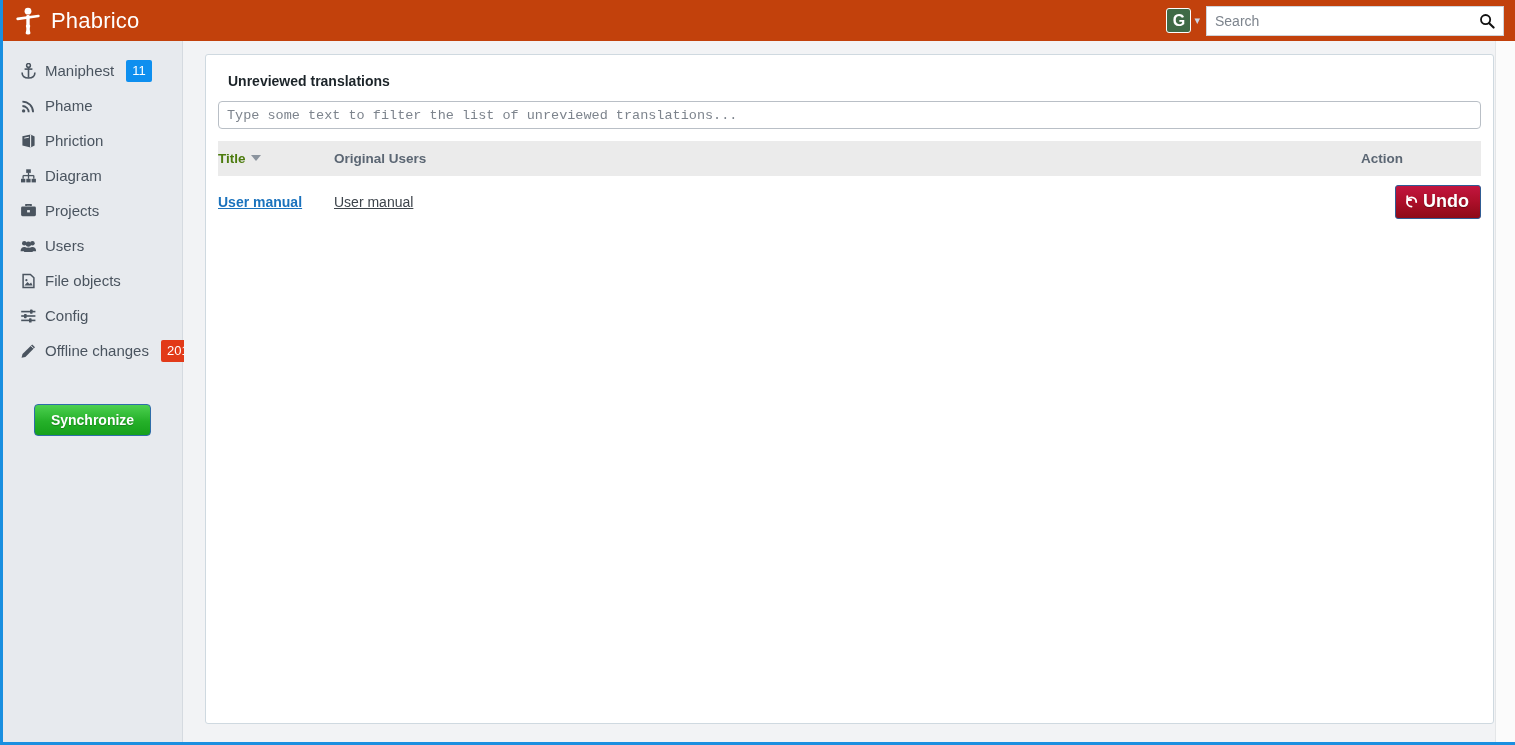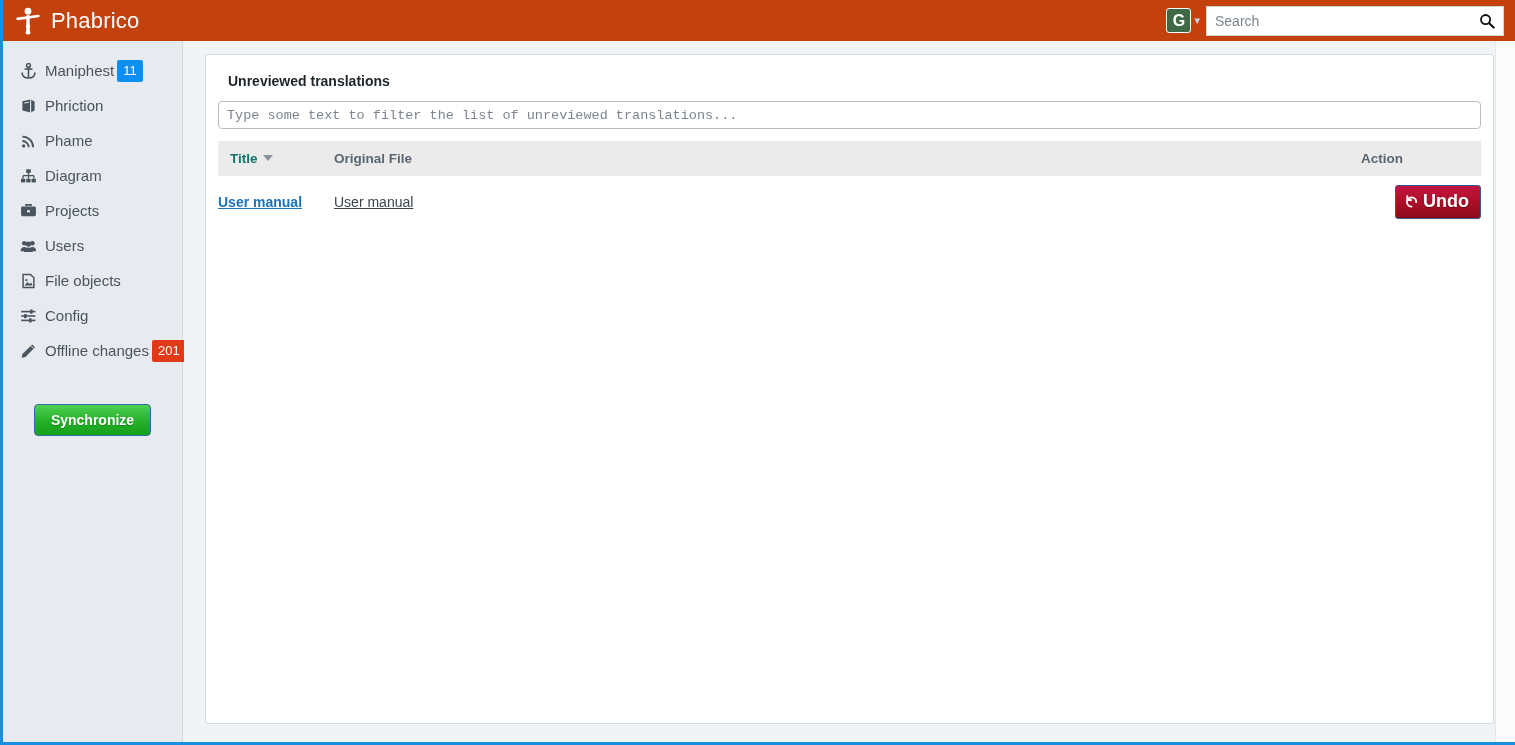--- a/index.html
+++ b/index.html
@@ -140,21 +140,21 @@
   .nav-ico {
     width: 17px;
     height: 16px;
     margin-right: 8px;
     flex: 0 0 17px;
     display: block;
     color: #4a545f;
   }
   .nav-label { color: #4a545f; }
   .badge {
-    margin-left: 3px;
+    margin-left: 12px;
     color: #ffffff;
     font-size: 13px;
     line-height: 1;
     padding: 4px 6px 5px 6px;
     border-radius: 2px;
     font-weight: normal;
     text-align: right;
   }
   .badge-blue { background: #0e8fef; }
   .badge-red  { background: #e23a19; }
@@ -233,23 +233,22 @@
     text-align: left;
     padding: 7px 0 7px 0;
     height: 21px;
     vertical-align: middle;
     white-space: nowrap;
   }
   th.col-title   { width: 116px; padding-left: 10px; }
   th.col-orig    { width: auto; padding-left: 12px; }
   th.col-action  { text-align: right; padding-right: 12px; width: 120px; }
   .th-link {
-    color: #0f766e;
+    color: #4d7c0f;
     cursor: pointer;
-    margin-left: 12px;
   }
   .sort-caret {
     display: inline-block;
     margin-left: 5px;
     width: 0; height: 0;
     border-left: 5px solid transparent;
     border-right: 5px solid transparent;
     border-top: 6px solid #8b949e;
     vertical-align: middle;
     position: relative;
@@ -343,34 +342,34 @@
           <line x1="8.5" y1="4.4" x2="8.5" y2="14.6" stroke="#4a545f" stroke-width="1.6"></line>
           <line x1="4.6" y1="6.1" x2="12.4" y2="6.1" stroke="#4a545f" stroke-width="1.6"></line>
           <path d="M2.1 9.4 C2.1 13.4 5.3 15 8.5 15 C11.7 15 14.9 13.4 14.9 9.4" fill="none" stroke="#4a545f" stroke-width="1.6"></path>
         </svg>
         <span class="nav-label">Maniphest</span>
         <span class="badge badge-blue">11</span>
       </div>
 
       <div class="nav-item">
         <svg class="nav-ico" viewBox="0 0 17 16" aria-hidden="true">
+          <circle cx="3.6" cy="12.9" r="1.7" fill="#4a545f"></circle>
+          <path d="M2.4 8.0 A6.3 6.3 0 0 1 8.7 14.3" fill="none" stroke="#4a545f" stroke-width="1.8"></path>
+          <path d="M2.4 3.6 A10.7 10.7 0 0 1 13.1 14.3" fill="none" stroke="#4a545f" stroke-width="1.8"></path>
+        </svg>
+        <span class="nav-label">Phame</span>
+      </div>
+
+      <div class="nav-item">
+        <svg class="nav-ico" viewBox="0 0 17 16" aria-hidden="true">
           <path d="M2.4 3.2 L10.6 1.6 L14.6 3.6 L14.6 12.6 L10.6 14.4 L2.4 12.6 Z" fill="#4a545f"></path>
           <path d="M10.6 1.6 L10.6 14.4" stroke="#e7eaee" stroke-width="1.1" fill="none"></path>
           <path d="M4.3 5.1 L8.9 4.2" stroke="#e7eaee" stroke-width="1" fill="none"></path>
         </svg>
         <span class="nav-label">Phriction</span>
-      </div>
-
-      <div class="nav-item">
-        <svg class="nav-ico" viewBox="0 0 17 16" aria-hidden="true">
-          <circle cx="3.6" cy="12.9" r="1.7" fill="#4a545f"></circle>
-          <path d="M2.4 8.0 A6.3 6.3 0 0 1 8.7 14.3" fill="none" stroke="#4a545f" stroke-width="1.8"></path>
-          <path d="M2.4 3.6 A10.7 10.7 0 0 1 13.1 14.3" fill="none" stroke="#4a545f" stroke-width="1.8"></path>
-        </svg>
-        <span class="nav-label">Phame</span>
       </div>
 
       <div class="nav-item">
         <svg class="nav-ico" viewBox="0 0 17 16" aria-hidden="true">
           <rect x="6.2" y="1.3" width="4.6" height="3.6" fill="#4a545f"></rect>
           <rect x="1.0" y="10.8" width="4.3" height="3.6" fill="#4a545f"></rect>
           <rect x="6.3" y="10.8" width="4.3" height="3.6" fill="#4a545f"></rect>
           <rect x="11.6" y="10.8" width="4.3" height="3.6" fill="#4a545f"></rect>
           <line x1="8.5" y1="4.9" x2="8.5" y2="7.6" stroke="#4a545f" stroke-width="1.3"></line>
           <line x1="3.1" y1="7.6" x2="13.8" y2="7.6" stroke="#4a545f" stroke-width="1.3"></line>
@@ -443,21 +442,21 @@
       <div class="panel-title">Unreviewed translations</div>
 
       <input class="filter-input" type="text" placeholder="Type some text to filter the list of unreviewed translations..." style="">
 
       <table class="tbl">
         <thead>
           <tr>
             <th class="col-title">
               <span class="th-link">Title</span><span class="sort-caret"></span>
             </th>
-            <th class="col-orig">Original File</th>
+            <th class="col-orig">Original Users</th>
             <th class="col-action">Action</th>
           </tr>
         </thead>
         <tbody>
           <tr>
             <td class="c-title">
               <a class="row-link" href="#">User manual</a>
             </td>
             <td class="c-orig">User manual</td>
             <td class="c-action">

